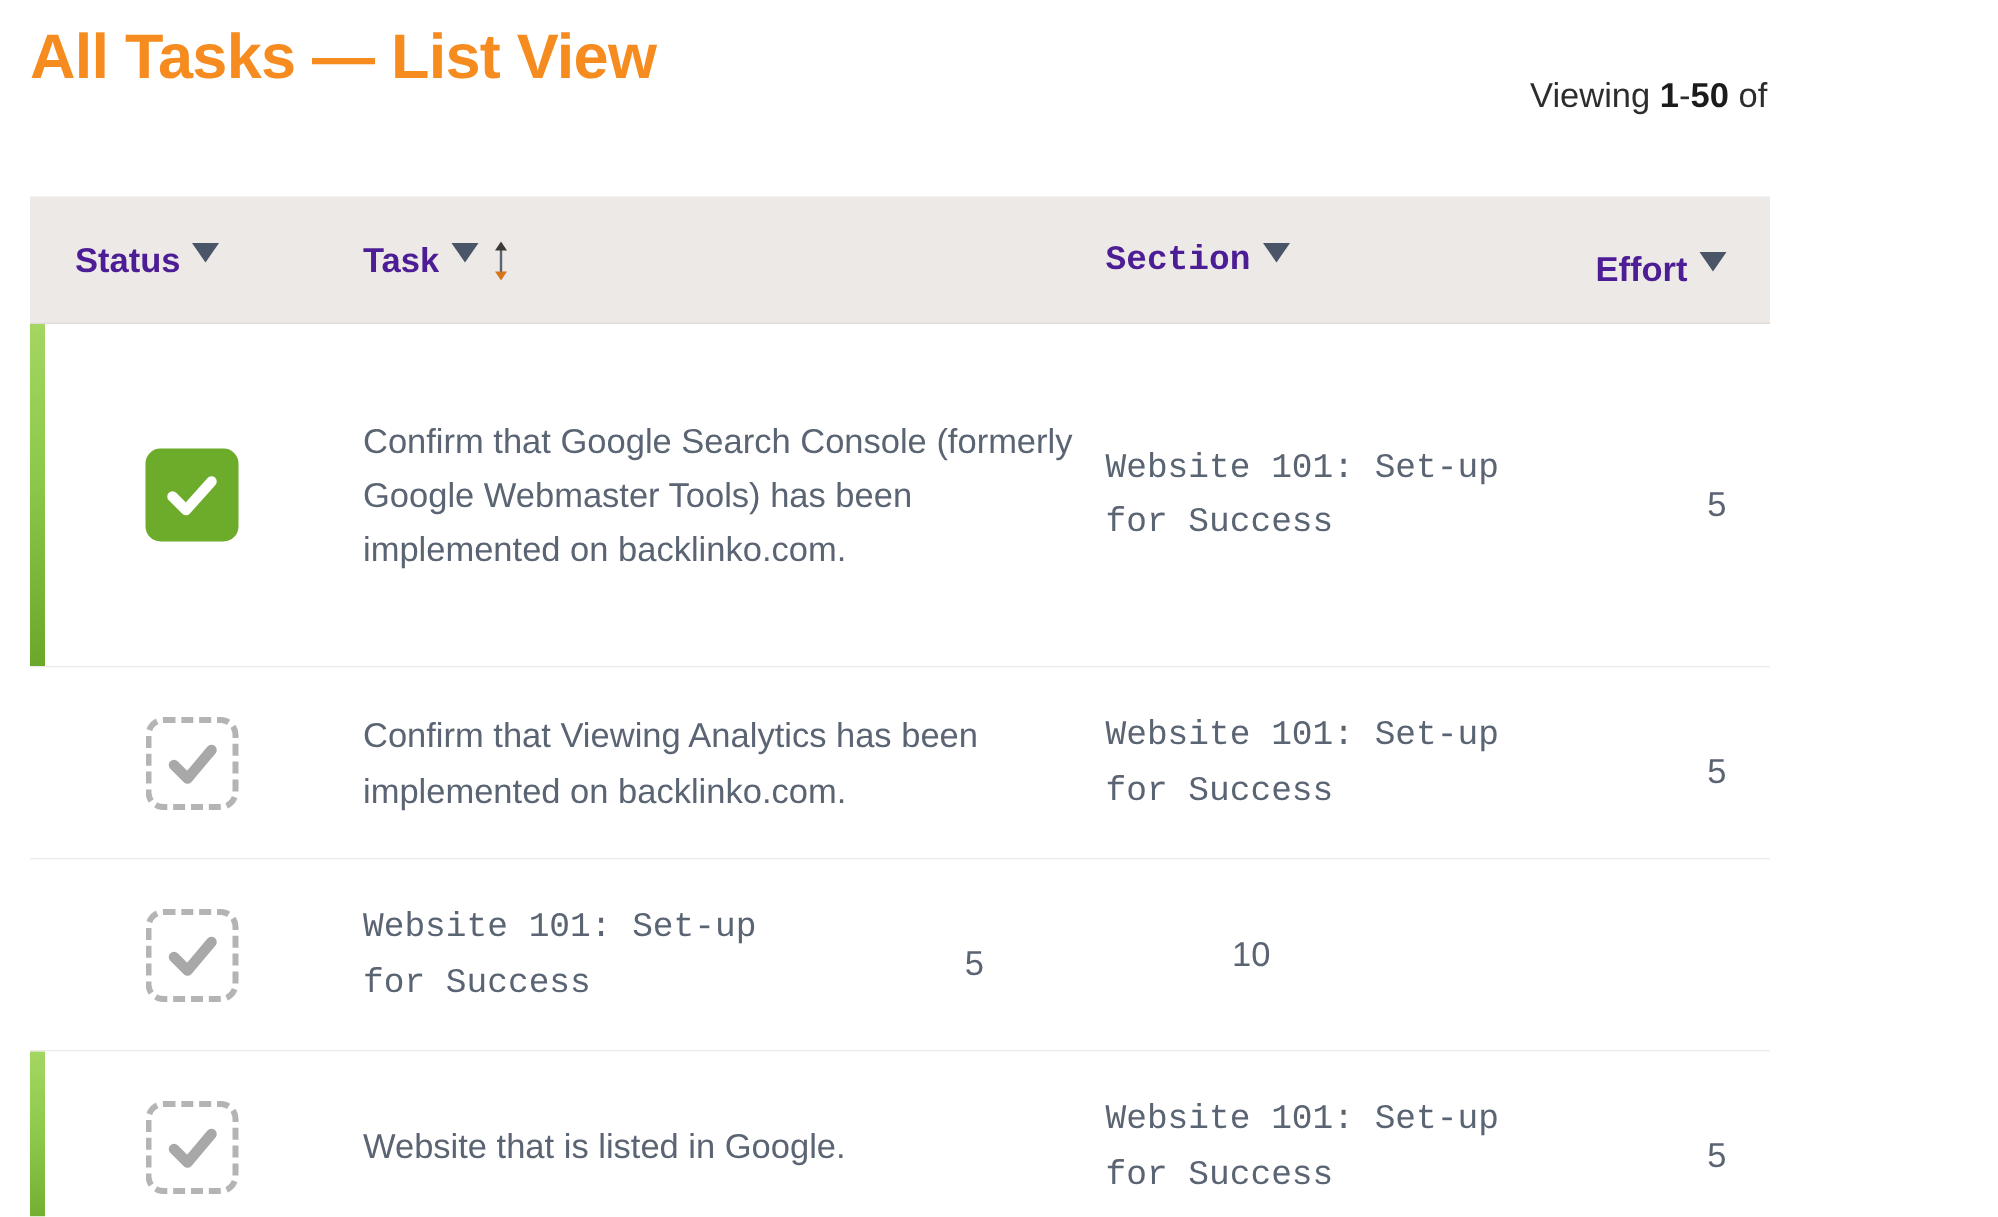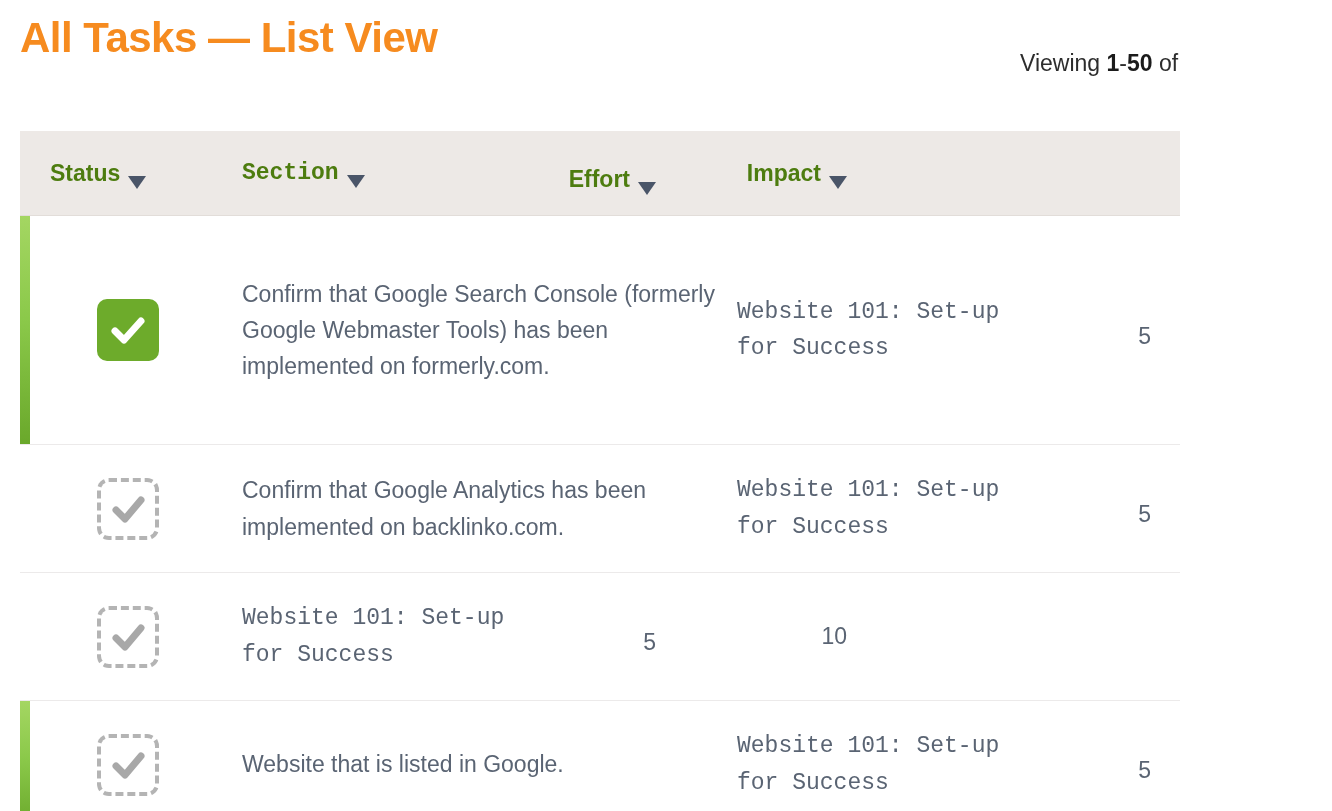--- a/index.html
+++ b/index.html
@@ -63,24 +63,24 @@
     display: flex;
     align-items: center;
     background: #ede9e6;
     height: 85px;
     border-bottom: 1px solid #e2ddd9;
   }
 
   .th {
     font-size: 23px;
     font-weight: 700;
-    color: #4d7c0f;
+    color: #4c1d95;
     white-space: nowrap;
     display: flex;
-    align-items: flex-end;
+    align-items: flex-start;
     gap: 8px;
   }
 
   .caret {
     display: inline-block;
     width: 0; height: 0;
     border-left: 9px solid transparent;
     border-right: 9px solid transparent;
     border-top: 13px solid #4a5568;
     position: relative;
@@ -174,20 +174,31 @@
 
   <div class="table-wrap">
 
     <div class="thead">
 
       <div class="th c-status">
         <span>Status</span>
         <span class="caret"></span>
       </div>
 
+      <div class="th c-task">
+        <span>Task</span>
+        <span class="caret"></span>
+        <span class="updown">
+          <svg width="14" height="26" viewBox="0 0 14 26">
+            <line x1="7" y1="4" x2="7" y2="22" stroke="#5a6473" stroke-width="1.6"></line>
+            <polygon points="7,0 11,6 3,6" fill="#3d3a36"></polygon>
+            <polygon points="7,26 11,20 3,20" fill="#d4761c"></polygon>
+          </svg>
+        </span>
+      </div>
 
       <div class="th c-section">
         <span>Section</span>
         <span class="caret"></span>
       </div>
 
       <div class="th c-effort">
         <span>Effort</span>
         <span class="caret"></span>
       </div>
@@ -200,36 +211,36 @@
 
     <div class="tr row-1">
       <div class="accent"></div>
       <div class="td c-status">
         <div class="chk checked">
           <svg width="38" height="38" viewBox="0 0 38 38">
             <polyline points="6,20 15,29 32,10" fill="none" stroke="#ffffff" stroke-width="7" stroke-linecap="round" stroke-linejoin="round"></polyline>
           </svg>
         </div>
       </div>
-      <div class="td c-task">Confirm that Google Search Console (formerly Google Webmaster Tools) has been implemented on formerly.com.</div>
+      <div class="td c-task">Confirm that Google Search Console (formerly Google Webmaster Tools) has been implemented on backlinko.com.</div>
       <div class="td c-section">Website 101: Set-up for Success</div>
       <div class="td c-effort">5</div>
       <div class="td c-impact">10</div>
     </div>
 
     <div class="tr row-2 no-accent">
 
       <div class="td c-status">
         <div class="chk unchecked">
           <svg width="38" height="38" viewBox="0 0 38 38">
             <polyline points="7,20 16,29 32,10" fill="none" stroke="#a8a8a8" stroke-width="7" stroke-linecap="round" stroke-linejoin="round"></polyline>
           </svg>
         </div>
       </div>
-      <div class="td c-task">Confirm that Google Analytics has been implemented on backlinko.com.</div>
+      <div class="td c-task">Confirm that Viewing Analytics has been implemented on backlinko.com.</div>
       <div class="td c-section">Website 101: Set-up for Success</div>
       <div class="td c-effort">5</div>
       <div class="td c-impact">10</div>
     </div>
 
     <div class="tr row-3 no-accent">
 
       <div class="td c-status">
         <div class="chk unchecked">
           <svg width="38" height="38" viewBox="0 0 38 38">

